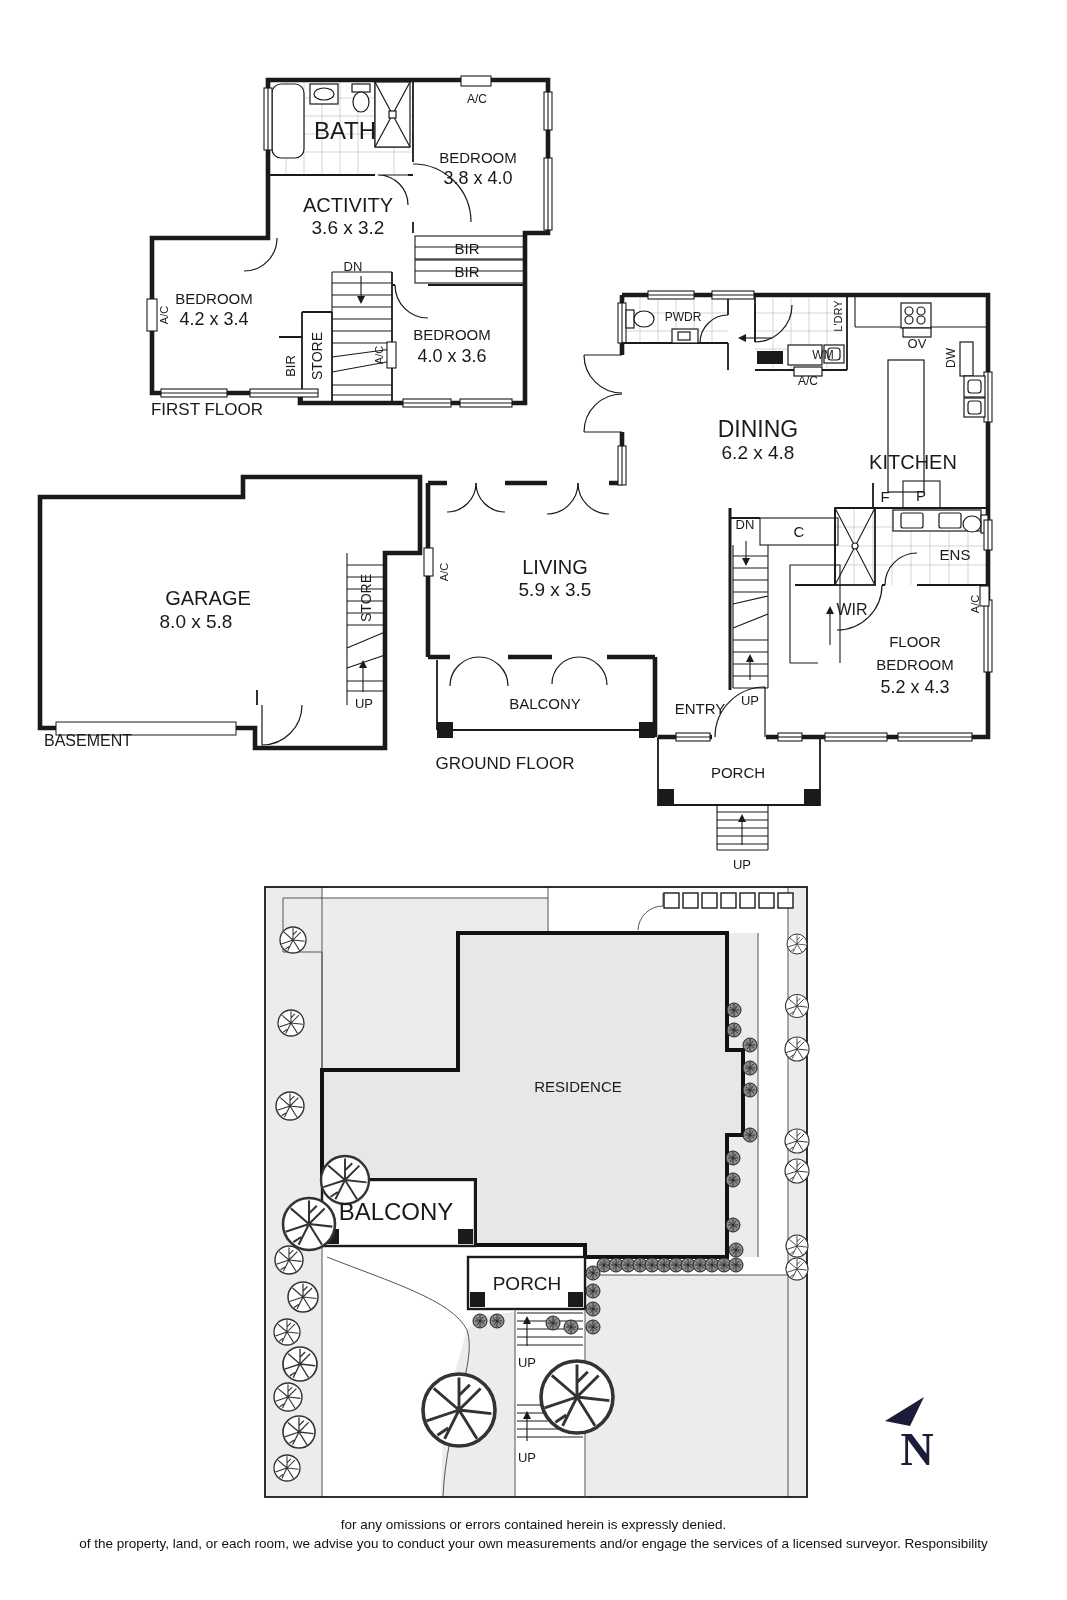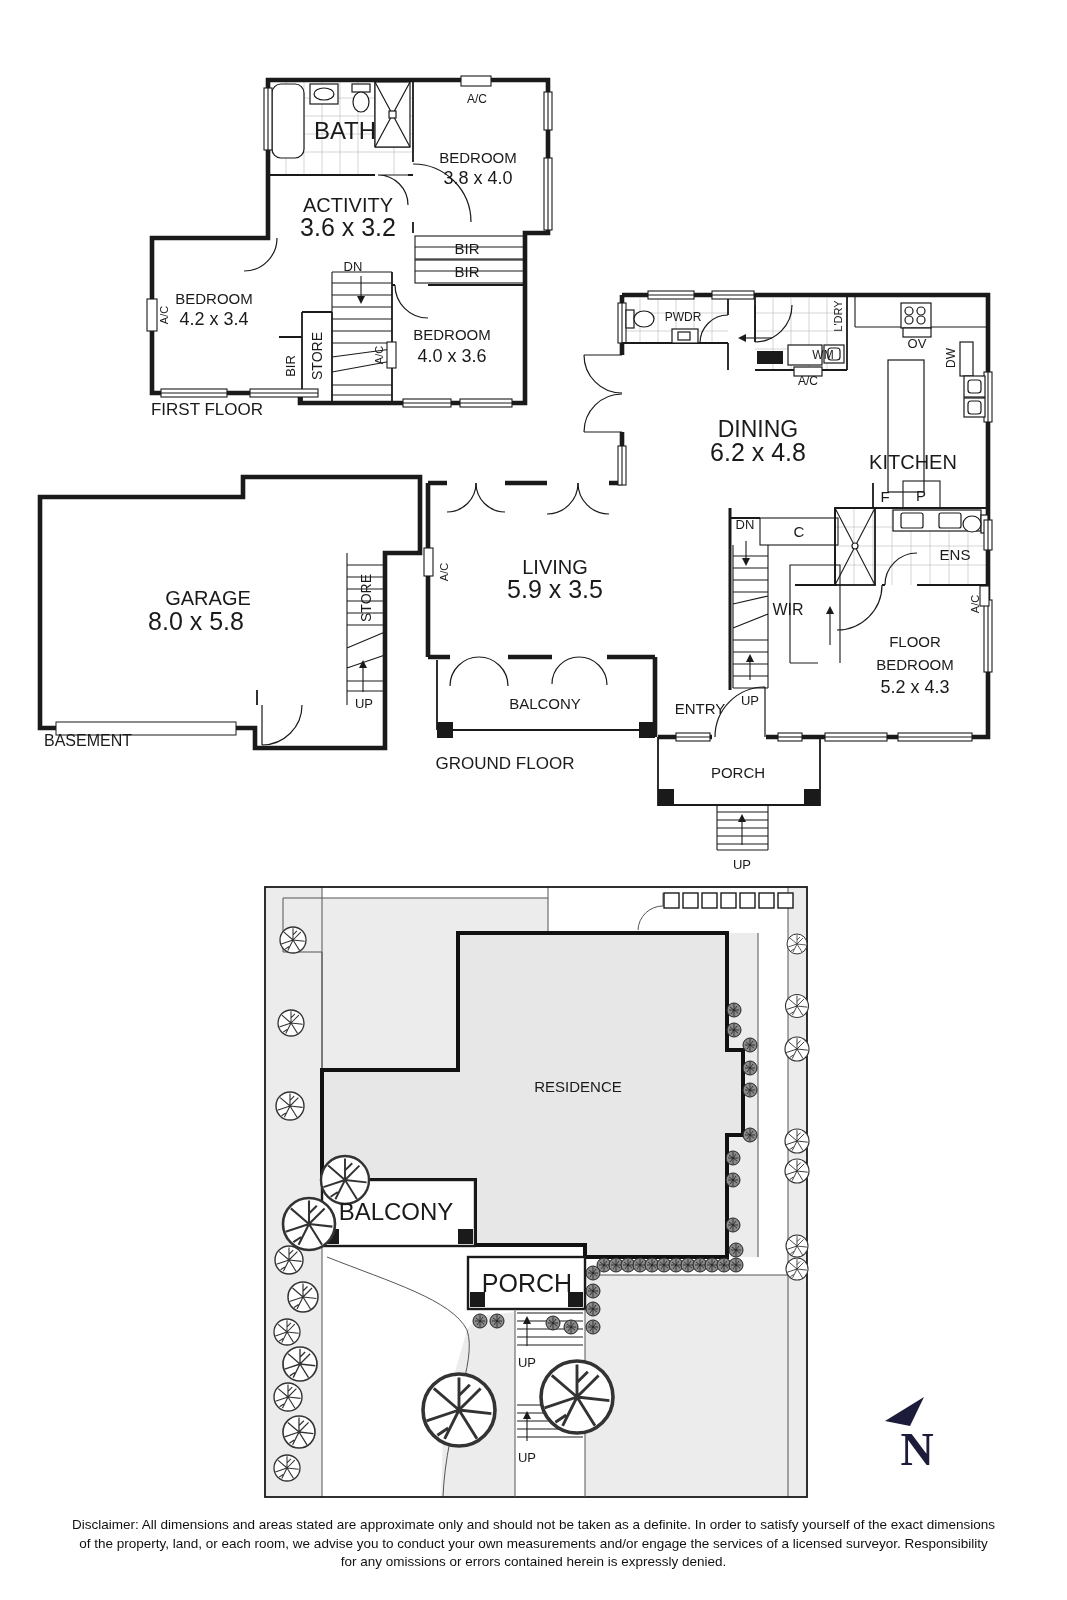--- a/index.html
+++ b/index.html
@@ -19,21 +19,21 @@
   .win line{stroke:#1a1a1a;stroke-width:1.1;}
   .thin{stroke:#555;stroke-width:1;fill:none;}
   .gray{fill:#ececec;stroke:none;}
   .grayl{fill:#ececec;stroke:#555;stroke-width:1;}
   .bldg{fill:#e7e7e7;stroke:#111;stroke-width:4;}
   .wbox{fill:#fff;stroke:#1a1a1a;stroke-width:2.4;}
   
   .lbl{position:absolute;transform:translate(-50%,-50%);white-space:nowrap;text-align:center;line-height:1;}
   .v{transform:translate(-50%,-50%) rotate(-90deg);}
   .f23{font-size:23px}.f22{font-size:20px}.f21{font-size:15px}.f20{font-size:24px}
-  .f19{font-size:25px}.f18{font-size:18px}.f17{font-size:17px}.f16{font-size:16px}
+  .f19{font-size:19px}.f18{font-size:18px}.f17{font-size:17px}.f16{font-size:16px}
   .f15{font-size:15px}.f14{font-size:14px}.f13{font-size:13px}.f12{font-size:12px}.f11{font-size:11px}
   .north-n{font-family:"Liberation Serif",serif;font-weight:bold;font-size:46px;color:#1c1c3a;}
   .disclaimer{position:absolute;left:0;right:0;top:1516px;text-align:center;
               font-size:13.5px;line-height:18.5px;color:#111;}
 </style>
 </head>
 <body>
 
 <div class="canvas">
 
@@ -434,36 +434,35 @@
 <div class="lbl f11 v" style="left:838px;top:316px">L'DRY</div>
 <div class="lbl f12" style="left:823px;top:355px">WM</div>
 <div class="lbl f12" style="left:808px;top:381px">A/C</div>
 <div class="lbl f13" style="left:917px;top:343px">OV</div>
 <div class="lbl f12 v" style="left:951px;top:358px">DW</div>
 <div class="lbl f15" style="left:885px;top:496px">F</div>
 <div class="lbl f15" style="left:921px;top:495px">P</div>
 <div class="lbl f15" style="left:799px;top:531px">C</div>
 <div class="lbl f13" style="left:745px;top:524px">DN</div>
 <div class="lbl f13" style="left:750px;top:700px">UP</div>
-<div class="lbl f16" style="left:788px;top:610px">WIR</div>
+<div class="lbl f16" style="left:852px;top:610px">WIR</div>
 <div class="lbl f21" style="left:955px;top:554px">ENS</div>
 <div class="lbl f21" style="left:915px;top:641px">FLOOR</div>
 <div class="lbl f21" style="left:915px;top:664px">BEDROOM</div>
 <div class="lbl f18" style="left:915px;top:687px">5.2 x 4.3</div>
 <div class="lbl f11 v" style="left:975px;top:604px">A/C</div>
 <div class="lbl f21" style="left:700px;top:708px">ENTRY</div>
 <div class="lbl f21" style="left:738px;top:772px">PORCH</div>
 <div class="lbl f13" style="left:742px;top:864px">UP</div>
 
 <div class="lbl f21" style="left:578px;top:1086px">RESIDENCE</div>
 <div class="lbl f20" style="left:396px;top:1212px">BALCONY</div>
 <div class="lbl f19" style="left:527px;top:1283px">PORCH</div>
 <div class="lbl f13" style="left:527px;top:1362px">UP</div>
 <div class="lbl f13" style="left:527px;top:1457px">UP</div>
 <div class="lbl north-n" style="left:917px;top:1450px">N</div>
 
 <div class="disclaimer">
-  <div>Disclaimer: All dimensions and areas stated are approximate only and should not be taken as a definite. In order to satisfy yourself of the exact dimensions</div>
+  <div>for any omissions or errors contained herein is expressly denied.</div>
   <div>of the property, land, or each room, we advise you to conduct your own measurements and/or engage the services of a licensed surveyor. Responsibility</div>
-  <div>for any omissions or errors contained herein is expressly denied.</div>
 </div>
 
 </div>
 
 </body></html>

